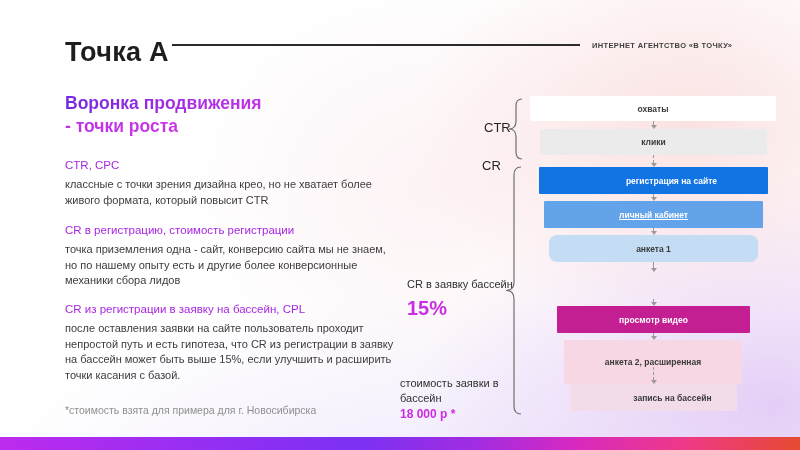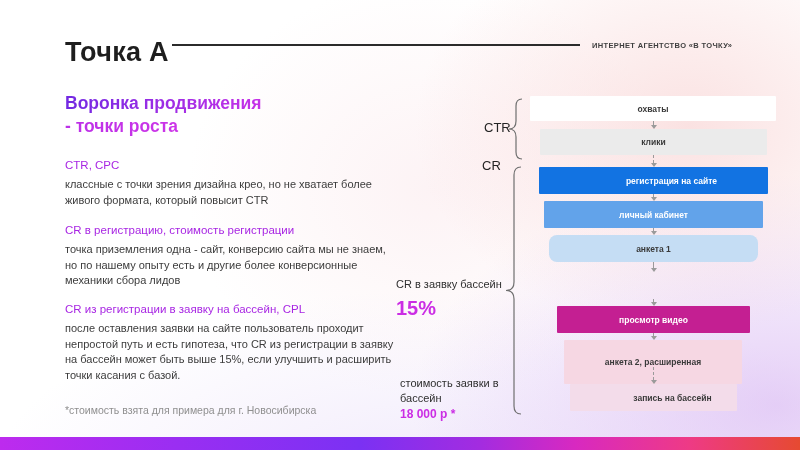--- a/index.html
+++ b/index.html
@@ -18,21 +18,21 @@
   .heading{position:absolute;left:65px;top:92px;font-size:17.5px;font-weight:bold;line-height:1.32}
   .heading .l1{display:block;background:linear-gradient(90deg,#7229e2,#c631e8);-webkit-background-clip:text;background-clip:text;color:transparent}
   .heading .l2{display:block;background:linear-gradient(90deg,#bc30e8,#d838e8);-webkit-background-clip:text;background-clip:text;color:transparent}
   .section{position:absolute;left:65px;width:332px}
   .sec1{top:159px}.sec2{top:224px}.sec3{top:303px}
   .section h3{font-size:11.5px;font-weight:normal;color:#a826e3;margin-bottom:6px}
   .section p{font-size:11px;line-height:1.42;color:#3c3c3c}
   .footnote{position:absolute;left:65px;top:404px;font-size:10.5px;color:#8f8f8f}
   .metric{position:absolute;font-size:11px;color:#2f2f2f;line-height:1.32}
   .m1{left:400px;top:166px;width:112px}
-  .m2{left:396px;top:277px;width:160px}
+  .m2{left:407px;top:277px;width:160px}
   .m2 .lab{white-space:nowrap}
   .m3{left:400px;top:376px;width:112px}
   .metric .val{font-weight:bold;color:#cb2de4;font-size:12px;margin-top:2px}
   .m2 .val{font-size:20px;margin-top:3px}
   .brace-label{position:absolute;font-size:13px;color:#242424;font-weight:500}
   .lbl-ctr{left:484px;top:120px}
   .lbl-cr{left:482px;top:158px}
   .brace{position:absolute}
   .br-ctr{left:506px;top:98px}
   .br-cr{left:503px;top:166px}
@@ -104,21 +104,21 @@
     <path d="M 16 1 Q 10 1 10 8 L 10 23 Q 10 31 3 31 Q 10 31 10 39 L 10 54 Q 10 61 16 61" fill="none" stroke="#6f6f6f" stroke-width="1.2"></path>
   </svg>
 
   <svg class="brace br-cr" width="20" height="249" viewBox="0 0 20 249">
     <path d="M 18 1 Q 11 1 11 9 L 11 116 Q 11 124.5 3 124.5 Q 11 124.5 11 133 L 11 240 Q 11 248 18 248" fill="none" stroke="#6f6f6f" stroke-width="1.2"></path>
   </svg>
 
   <div class="fstep s0" style="background: rgb(255, 255, 255); color: rgb(58, 58, 58);">охваты</div>
   <div class="fstep s1" style="background: rgb(235, 235, 235); color: rgb(58, 58, 58);">клики</div>
   <div class="fstep s2" style="background: rgb(18, 115, 226); color: rgb(255, 255, 255); padding-left: 36px;">регистрация на сайте</div>
-  <div class="fstep s3" style="background: rgb(98, 163, 234); color: rgb(255, 255, 255);">личный кабинет</div>
+  <div class="fstep s3" style="background: rgb(98, 163, 234); color: rgb(255, 255, 255); text-decoration: underline;">личный кабинет</div>
   <div class="fstep s4" style="background: rgb(197, 221, 244); color: rgb(58, 58, 58); border-radius: 8px;">анкета 1</div>
   <div class="fstep s6" style="background: rgb(196, 31, 146); color: rgb(255, 255, 255);">просмотр видео</div>
   <div class="fstep s7" style="background: rgb(246, 215, 227); color: rgb(58, 58, 58);">анкета 2, расширенная</div>
   <div class="fstep s8" style="background: rgb(243, 220, 234); color: rgb(58, 58, 58); padding-left: 38px;">запись на бассейн</div>
 
   <div class="connector c0">
       <div class="dash"></div>
       <div class="tri"></div>
     </div>
   <div class="connector c1">

